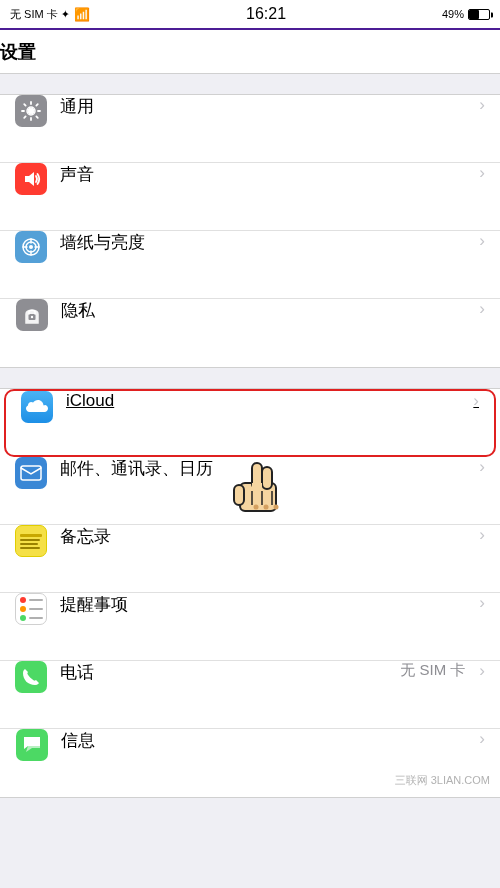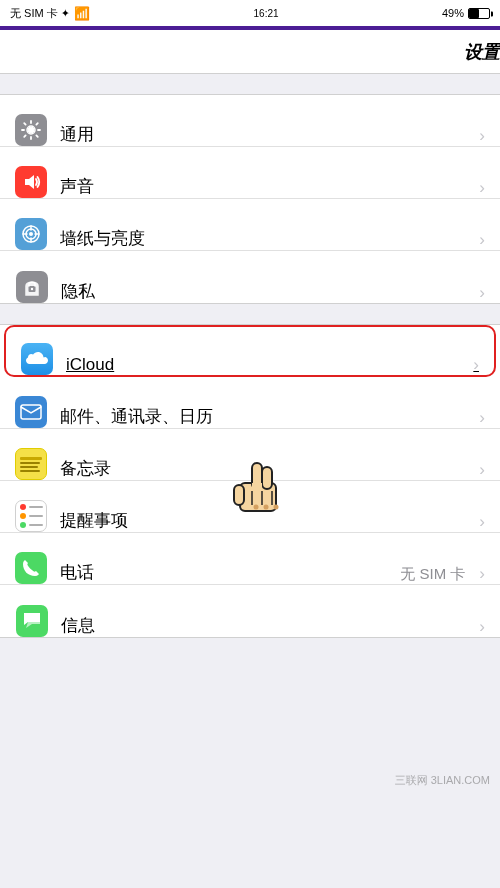--- a/index.html
+++ b/index.html
@@ -16,24 +16,24 @@
     .status-bar {
       width: 100%;
       height: 30px;
       background: #fff;
       display: flex;
       align-items: center;
       justify-content: space-between;
       padding: 0 10px;
       font-size: 12px;
       color: #000;
-      border-bottom: 4px solid #4c1d95;
+      border-bottom: 2px solid #4c1d95;
     }
     .status-left { display: flex; align-items: center; gap: 4px; font-size: 11px; }
-    .status-center { font-size: 10px; font-weight: 500; }
+    .status-center { font-size: 16px; font-weight: 500; }
     .status-right { display: flex; align-items: flex-end; gap: 4px; font-size: 11px; }
     .battery {
       display: inline-block;
       width: 22px; height: 11px;
       border: 1.5px solid #000;
       border-radius: 2px;
       position: relative;
     }
     .battery::after {
       content: '';
@@ -54,23 +54,22 @@
     
     .wifi-icon { font-size: 13px; }
 
     
     .nav-bar {
       width: 100%;
       height: 44px;
       background: #fff;
       display: flex;
       align-items: center;
-      justify-content: flex-end;
+      justify-content: flex-start;
       border-bottom: 1px solid #d0d0d0;
-      font-style: italic;
     }
     .nav-title {
       font-size: 18px;
       font-weight: 600;
       color: #000;
     }
 
     
     .section-gap {
       height: 20px;
@@ -79,22 +78,22 @@
 
     
     .settings-section {
       background: #fff;
       border-top: 1px solid #d0d0d0;
       border-bottom: 1px solid #d0d0d0;
     }
 
     .settings-row {
       display: flex;
-      align-items: flex-end;
-      height: 52px;
+      align-items: flex-start;
+      height: 68px;
       padding: 0 15px;
       background: #fff;
       border-bottom: 1px solid #e0e0e0;
       cursor: pointer;
       position: relative;
     }
     .settings-row:last-child { border-bottom: none; padding-left: 16px; }
 
     .row-icon {
       width: 32px; height: 32px;

